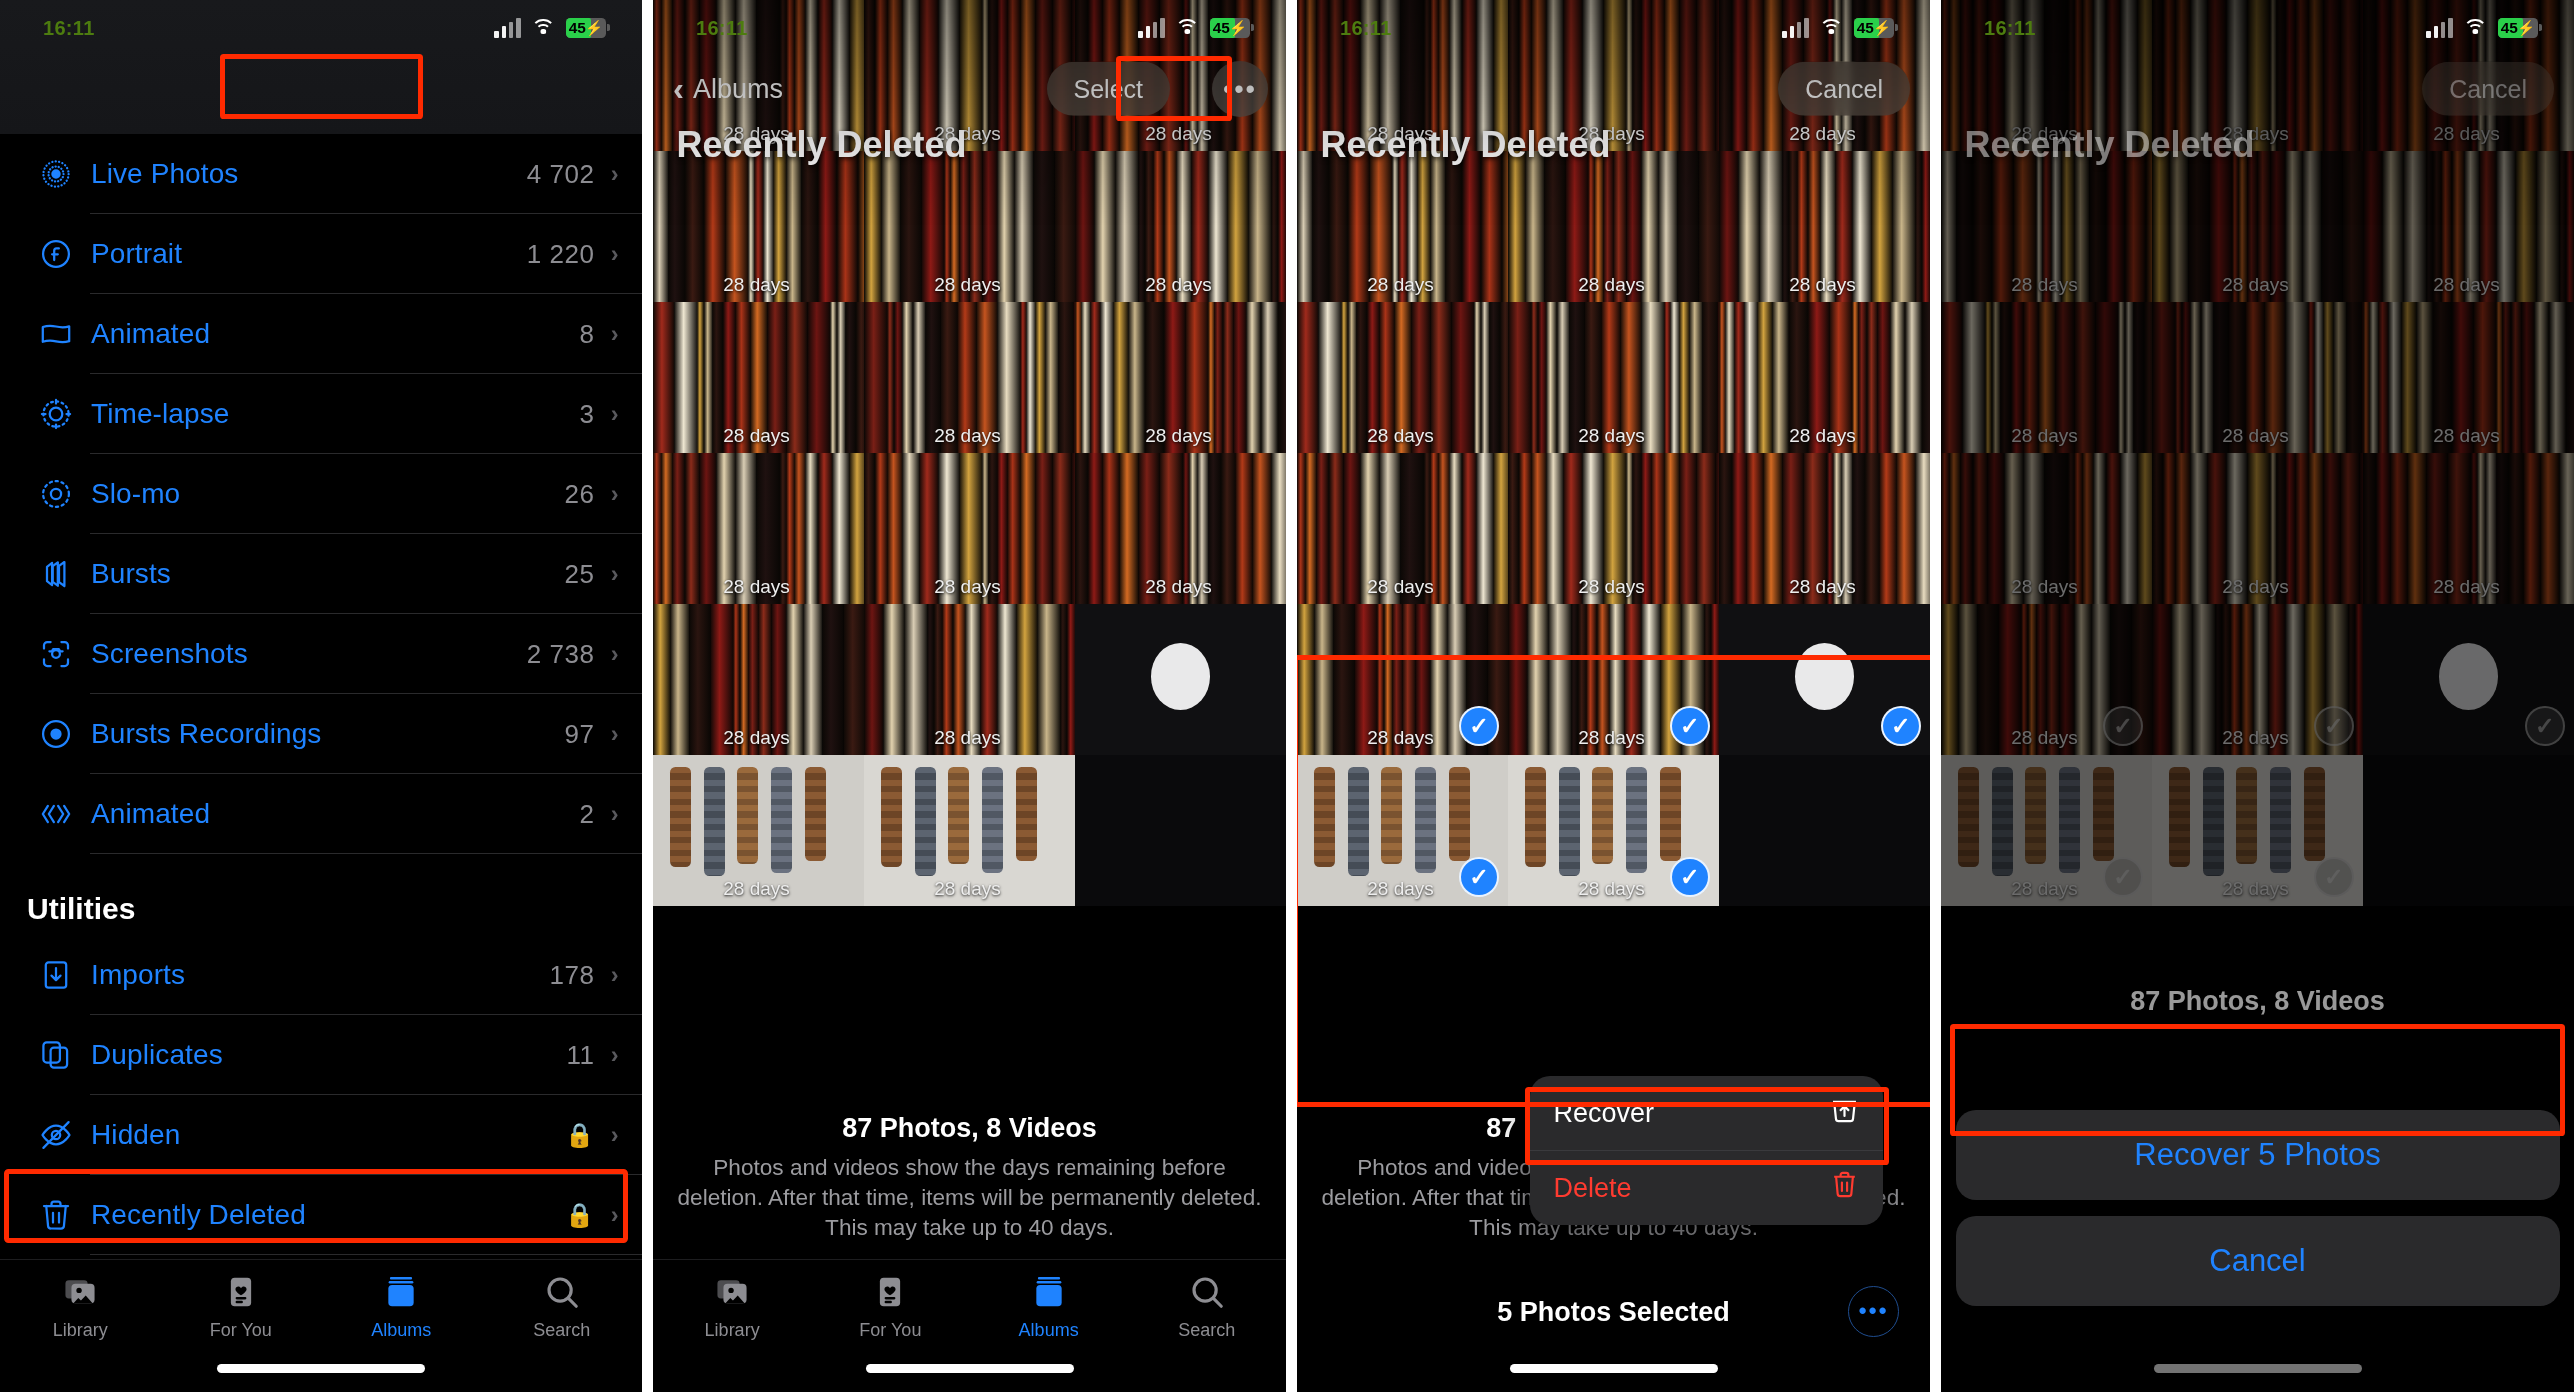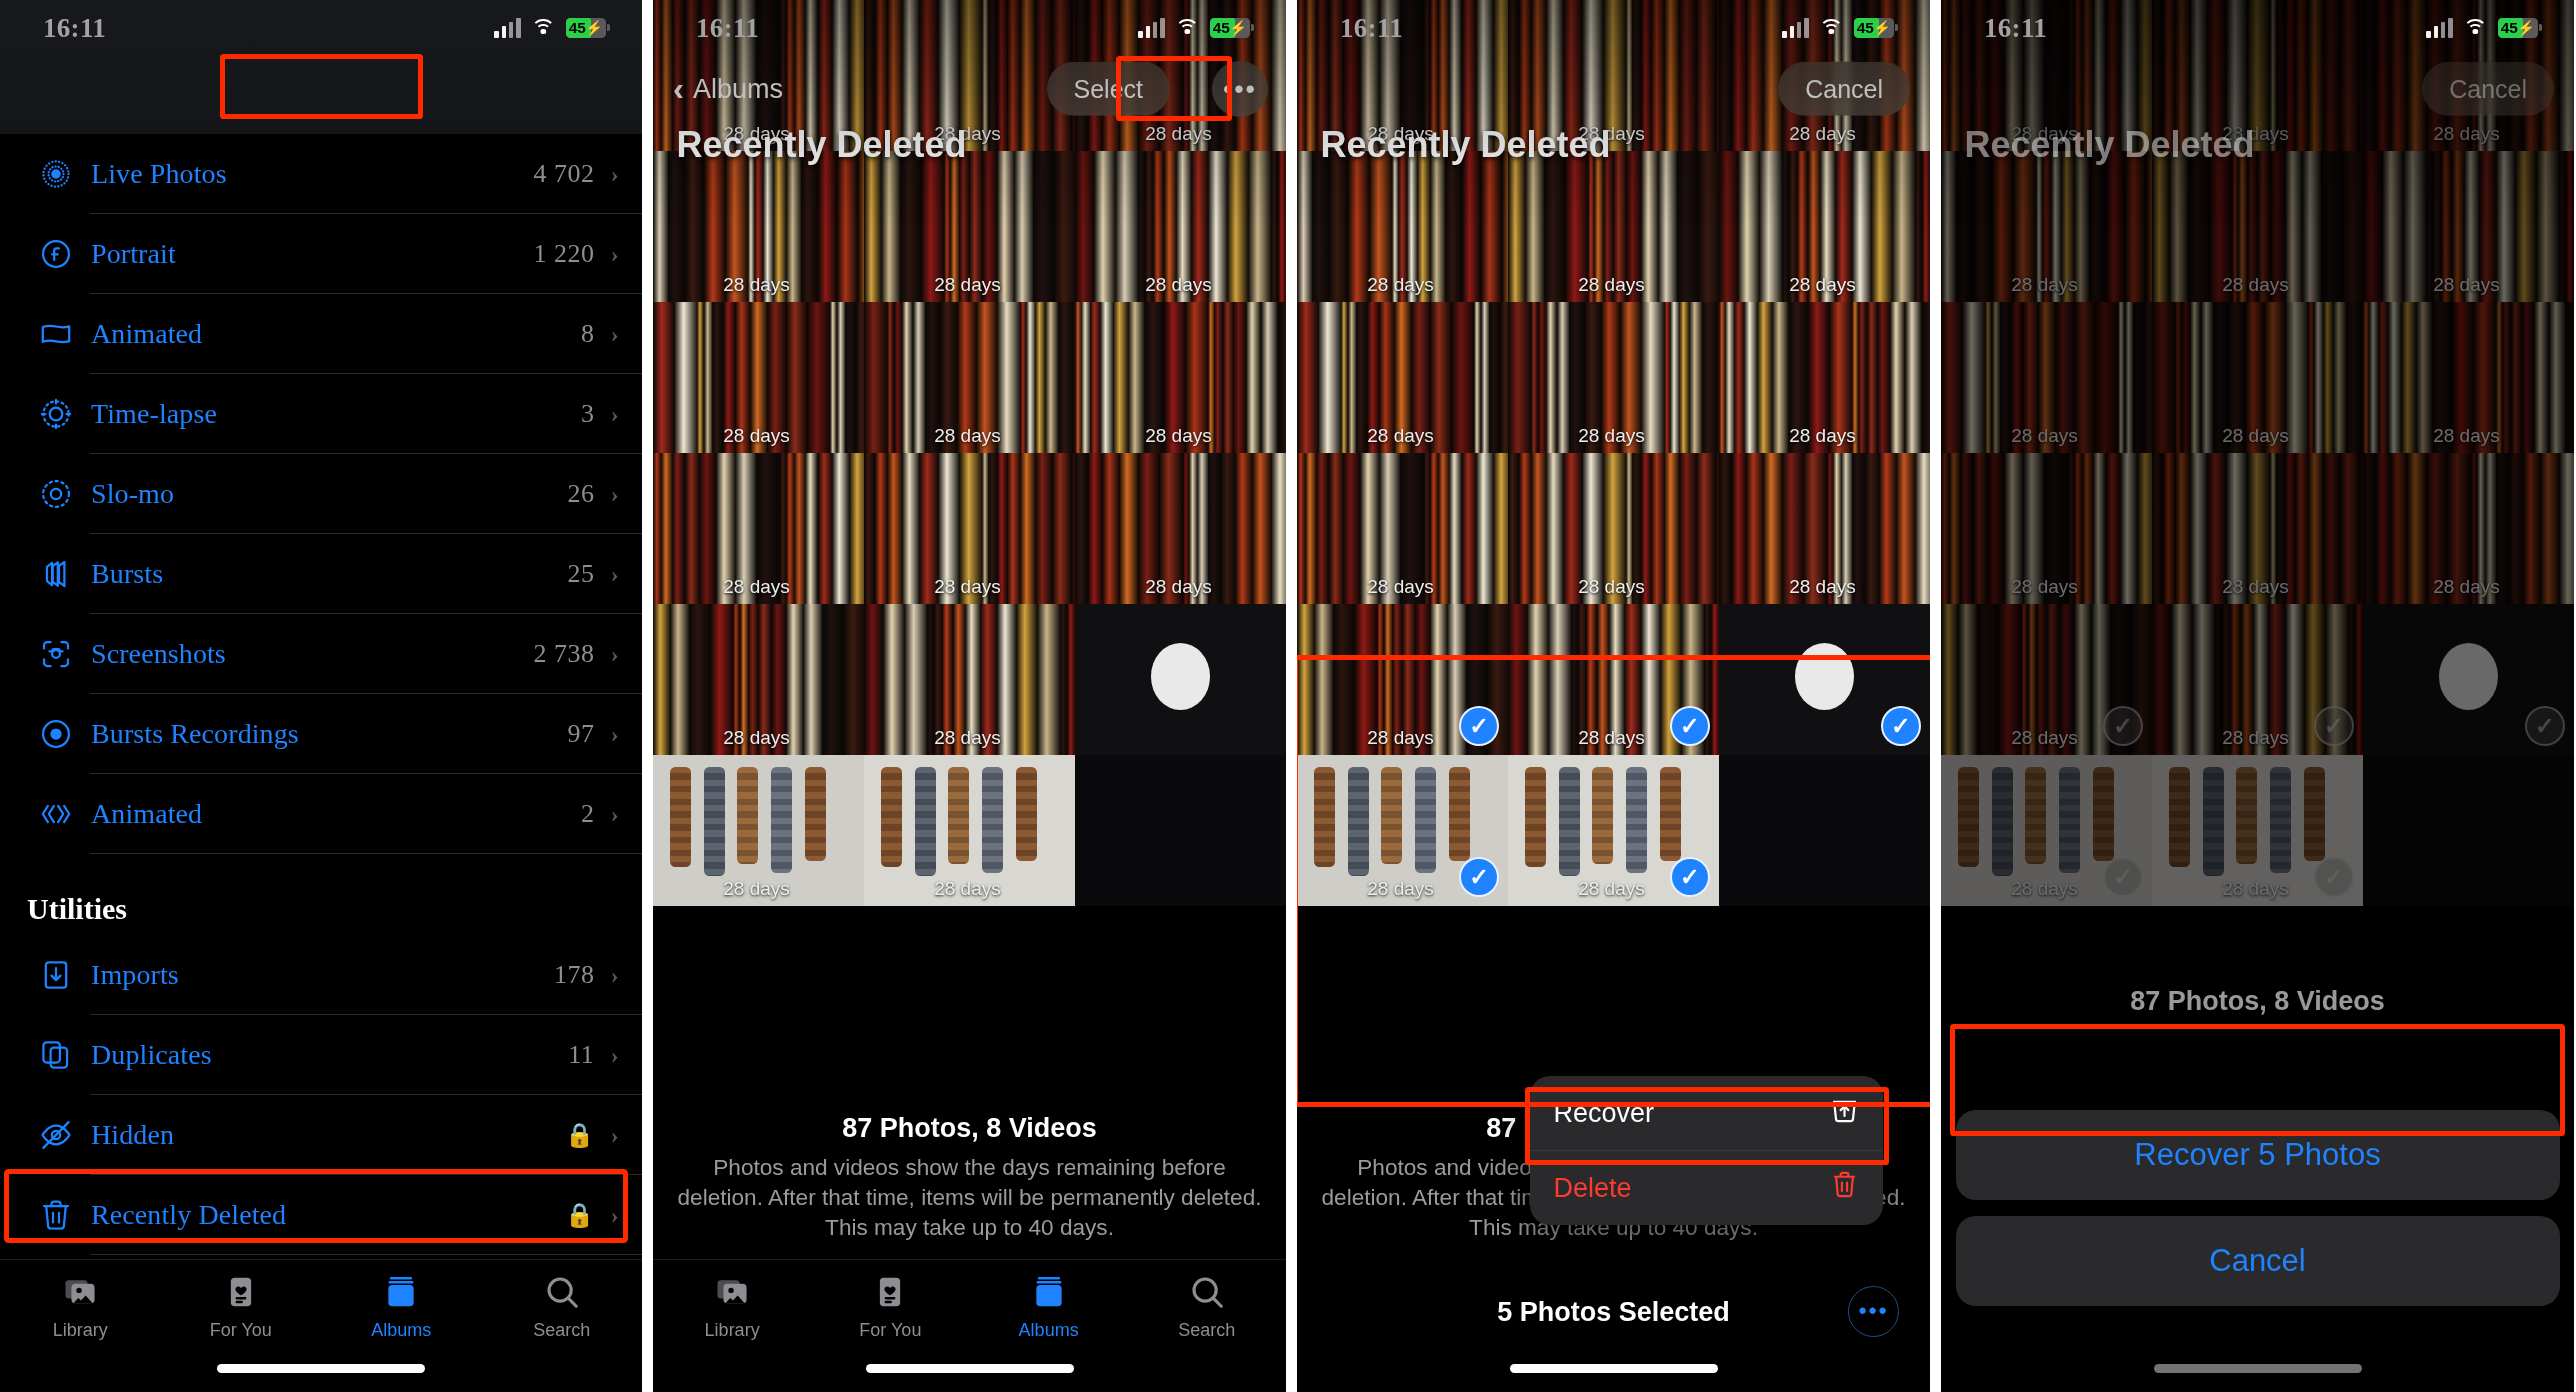--- a/index.html
+++ b/index.html
@@ -17,21 +17,21 @@
   .p2 { width: 633px; }
   .p3 { width: 633px; }
   .p4 { width: 633px; }
 
   
   .statusbar {
     position: absolute; top: 0; left: 0; right: 0; height: 56px;
     display: flex; align-items: center; justify-content: space-between;
     padding: 0 36px 0 43px; z-index: 40;
   }
-  .sb-time { color: #a3a3a3; font-size: 27px; font-weight: bold; letter-spacing: 0.3px; font-family: Liberation Serif, serif; }
+  .sb-time { color: #4d7c0f; font-size: 20px; font-weight: bold; letter-spacing: 0.3px; }
   .sb-right { display: flex; align-items: center; gap: 11px; }
   .sb-signal { display: flex; align-items: flex-end; gap: 2.7px; height: 20px; }
   .sb-signal i { display:block; width: 4.5px; background: #fff; border-radius: 0.9px; }
   .sb-signal i:nth-child(1){ height: 7.2px; opacity:.95;}
   .sb-signal i:nth-child(2){ height: 11.8px; opacity:.95;}
   .sb-signal i:nth-child(3){ height: 16.3px; opacity:.55;}
   .sb-signal i:nth-child(4){ height: 20px; opacity:.55;}
   .sb-wifi { position: relative; width: 23.5px; height: 18px; }
   .sb-wifi span { position:absolute; left:50%; transform:translateX(-50%); border: 2.7px solid #fff; border-bottom-color: transparent; border-left-color:transparent; border-right-color:transparent; border-radius: 50%;}
   .sb-wifi .w1 { width:23.5px; height:23.5px; top:0; }
@@ -43,21 +43,21 @@
   .sb-batt .bolt { position: relative; z-index:2; font-size: 14.5px; color: #fff; margin-left: -0.9px;}
   .sb-batt:after{content:""; position:absolute; right:-3.6px; top:6.3px; width:2.7px; height:7.2px; background:#5a5a5a; border-radius:0 1.8px 1.8px 0;}
 
   
   .p1-head { position:absolute; top:0; left:0; right:0; height:134px; background: linear-gradient(180deg,#18191c 0%,#151619 100%); z-index:20;}
   .p1-plus { position:absolute; left:33px; top:83px; transform: translateY(-50%); color:#1f83ff; font-size:47px; line-height:0.7; font-weight: 300;}
   .p1-title { position:absolute; left:226px; top:60px; width:190px; height:52px; display:flex; align-items:center; justify-content:center;
     color:#fff; font-size:27px; font-weight:bold; }
   .hl-albums-title { position:absolute; left:220px; top:54px; width:203px; height:65px; border:5.4px solid #ff2a00; border-radius:3.6px; z-index:30;}
 
-  .list { position:absolute; top:134px; left:0; right:0; bottom:134px; background:#000;font-family:Liberation Serif, serif; }
+  .list { position:absolute; top:134px; left:0; right:0; bottom:134px; background:#000; }
   .row { position:relative; display:flex; align-items:center; height:80px; padding-left:20px; }
   .row .sep { position:absolute; left:90px; right:0; bottom:0; height:0.9px; background:#2a2a2c; }
   .row:last-child .sep { display:none; }
   .row .ico { width:71px; flex:0 0 71px; display:flex; align-items:center; justify-content:center; color:#1f83ff; }
   .row .lbl { color:#1f83ff; font-size:28px; font-weight:500; letter-spacing:0.1px; flex:1; }
   .row .cnt { color:#8d8d92; font-size:26px; margin-right:16.3px; letter-spacing:0.5px;}
   .row .chev { color:#5a5a5e; font-size:23.5px; margin-right:23.5px; font-weight:600; }
   .row .lock { color:#8d8d92; font-size:23.5px; margin-right:16.3px; }
 
   .sec-head { padding: 31px 0 9px 27px; color:#fff; font-size:30px; font-weight:bold; }

